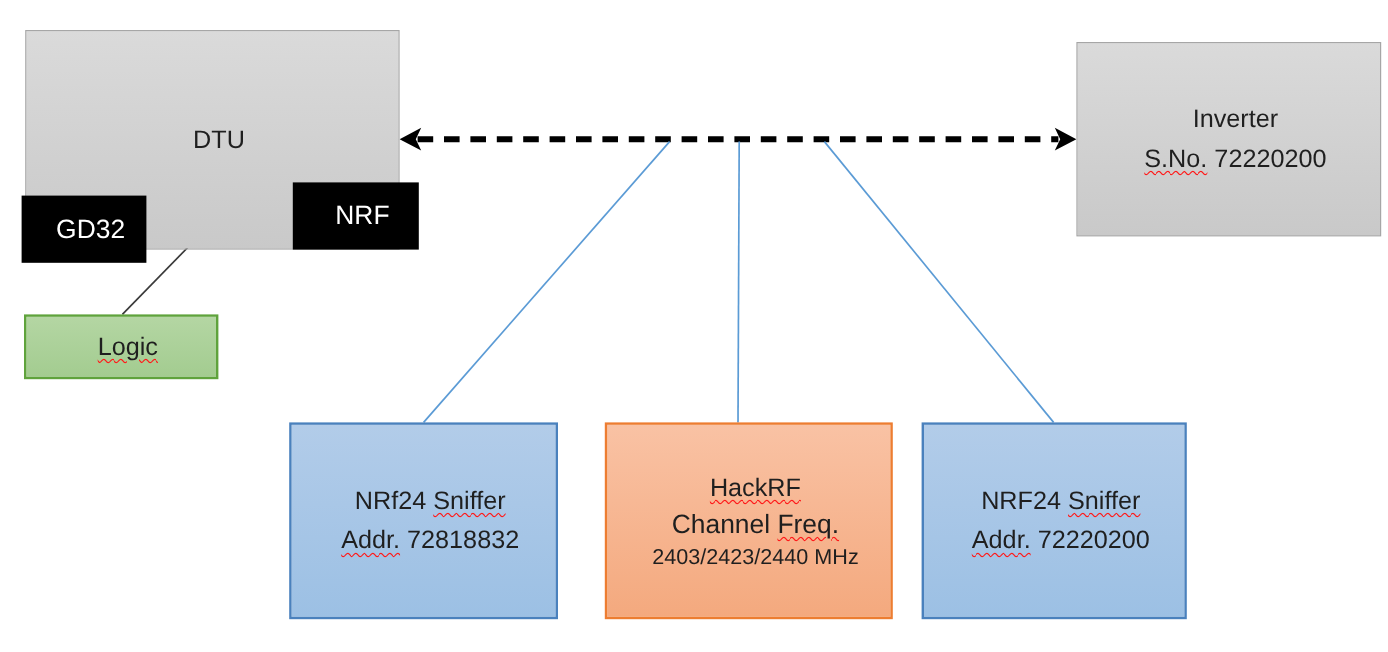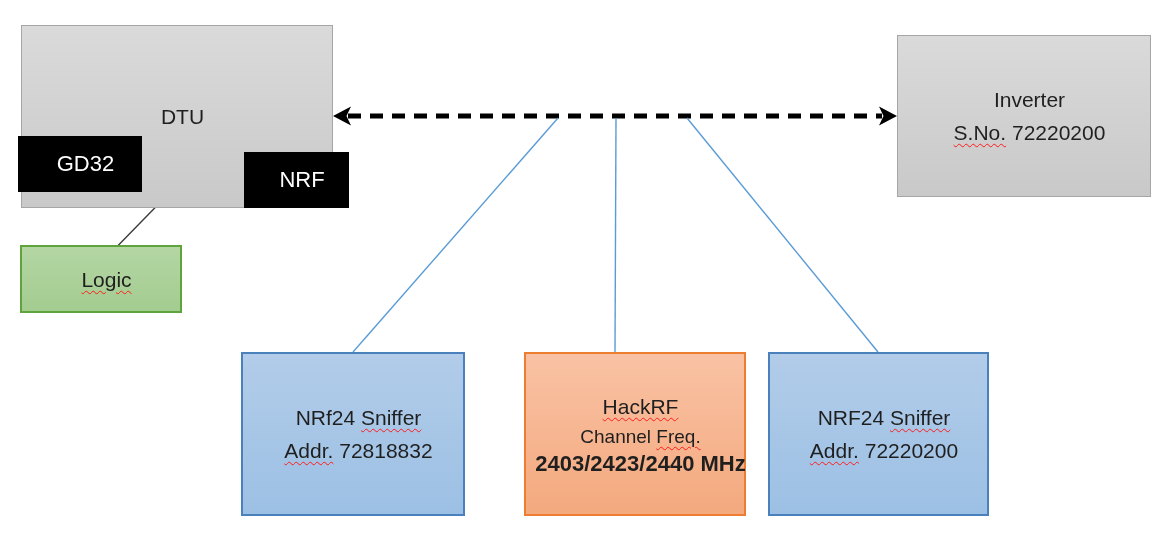--- a/index.html
+++ b/index.html
@@ -37,22 +37,22 @@
   .green-box {
     background: linear-gradient(#b4d6a3, #a3cc90);
     border: 2px solid #5fa33c;
   }
   .chip {
     background: #000000;
     color: #ffffff;
     font-size: 22px;
   }
   .bline { font-size: 21px; line-height: 33px; white-space: nowrap; }
-  .bline-sub { font-size: 19px; line-height: 27px; white-space: nowrap; }
-  .bline-freq { font-size: 22px; line-height: 28px; white-space: nowrap; font-weight: bold; }
+  .bline-sub { font-size: 22px; line-height: 27px; white-space: nowrap; }
+  .bline-freq { font-size: 18px; line-height: 28px; white-space: nowrap; }
   .sq {
     text-decoration-line: underline;
     text-decoration-style: wavy;
     text-decoration-color: #ff1a1a;
     text-decoration-thickness: 1px;
     text-underline-offset: 3px;
   }
   svg.overlay {
     position: absolute;
     left: 0; top: 0;
@@ -84,43 +84,43 @@
 
     <line x1="558" y1="118" x2="353" y2="352" stroke="#5b9bd5" stroke-width="1.4"></line>
     <line x1="616" y1="118" x2="615" y2="352" stroke="#5b9bd5" stroke-width="1.4"></line>
     <line x1="687" y1="118" x2="878" y2="352" stroke="#5b9bd5" stroke-width="1.4"></line>
   </svg>
 
   <div class="box gray-box" style="left:21px; top:25px; width:312px; height:183px;">
     <div class="bline">DTU</div>
   </div>
 
-  <div class="box chip" style="left:18px; top:136px; width:124px; height:56px;">
+  <div class="box chip" style="left:18px; top:163px; width:104px; height:56px;">
     <div>GD32</div>
   </div>
 
   <div class="box chip" style="left:244px; top:152px; width:105px; height:56px;">
     <div>NRF</div>
   </div>
 
-  <div class="box green-box" style="left:20px; top:245px; width:162px; height:68px;">
+  <div class="box green-box" style="left:20px; top:262px; width:162px; height:54px;">
     <div class="bline sq">Logic</div>
   </div>
 
   <div class="box gray-box" style="left:897px; top:35px; width:254px; height:162px;">
     <div class="bline">Inverter</div>
     <div class="bline"><span class="sq">S.No.</span> <span>72220200</span></div>
   </div>
 
   <div class="box blue-box" style="left:241px; top:352px; width:224px; height:164px;">
     <div class="bline"><span>NRf24</span> <span class="sq">Sniffer</span></div>
     <div class="bline"><span class="sq">Addr.</span> <span>72818832</span></div>
   </div>
 
-  <div class="box orange-box" style="left:504px; top:352px; width:222px; height:164px;margin-left:20px;">
+  <div class="box orange-box" style="left:504px; top:352px; width:240px; height:164px;">
     <div class="bline sq">HackRF</div>
     <div class="bline-sub"><span>Channel</span> <span class="sq">Freq.</span></div>
     <div class="bline-freq">2403/2423/2440 MHz</div>
   </div>
 
   <div class="box blue-box" style="left:768px; top:352px; width:221px; height:164px;">
     <div class="bline"><span>NRF24</span> <span class="sq">Sniffer</span></div>
     <div class="bline"><span class="sq">Addr.</span> <span>72220200</span></div>
   </div>
 

